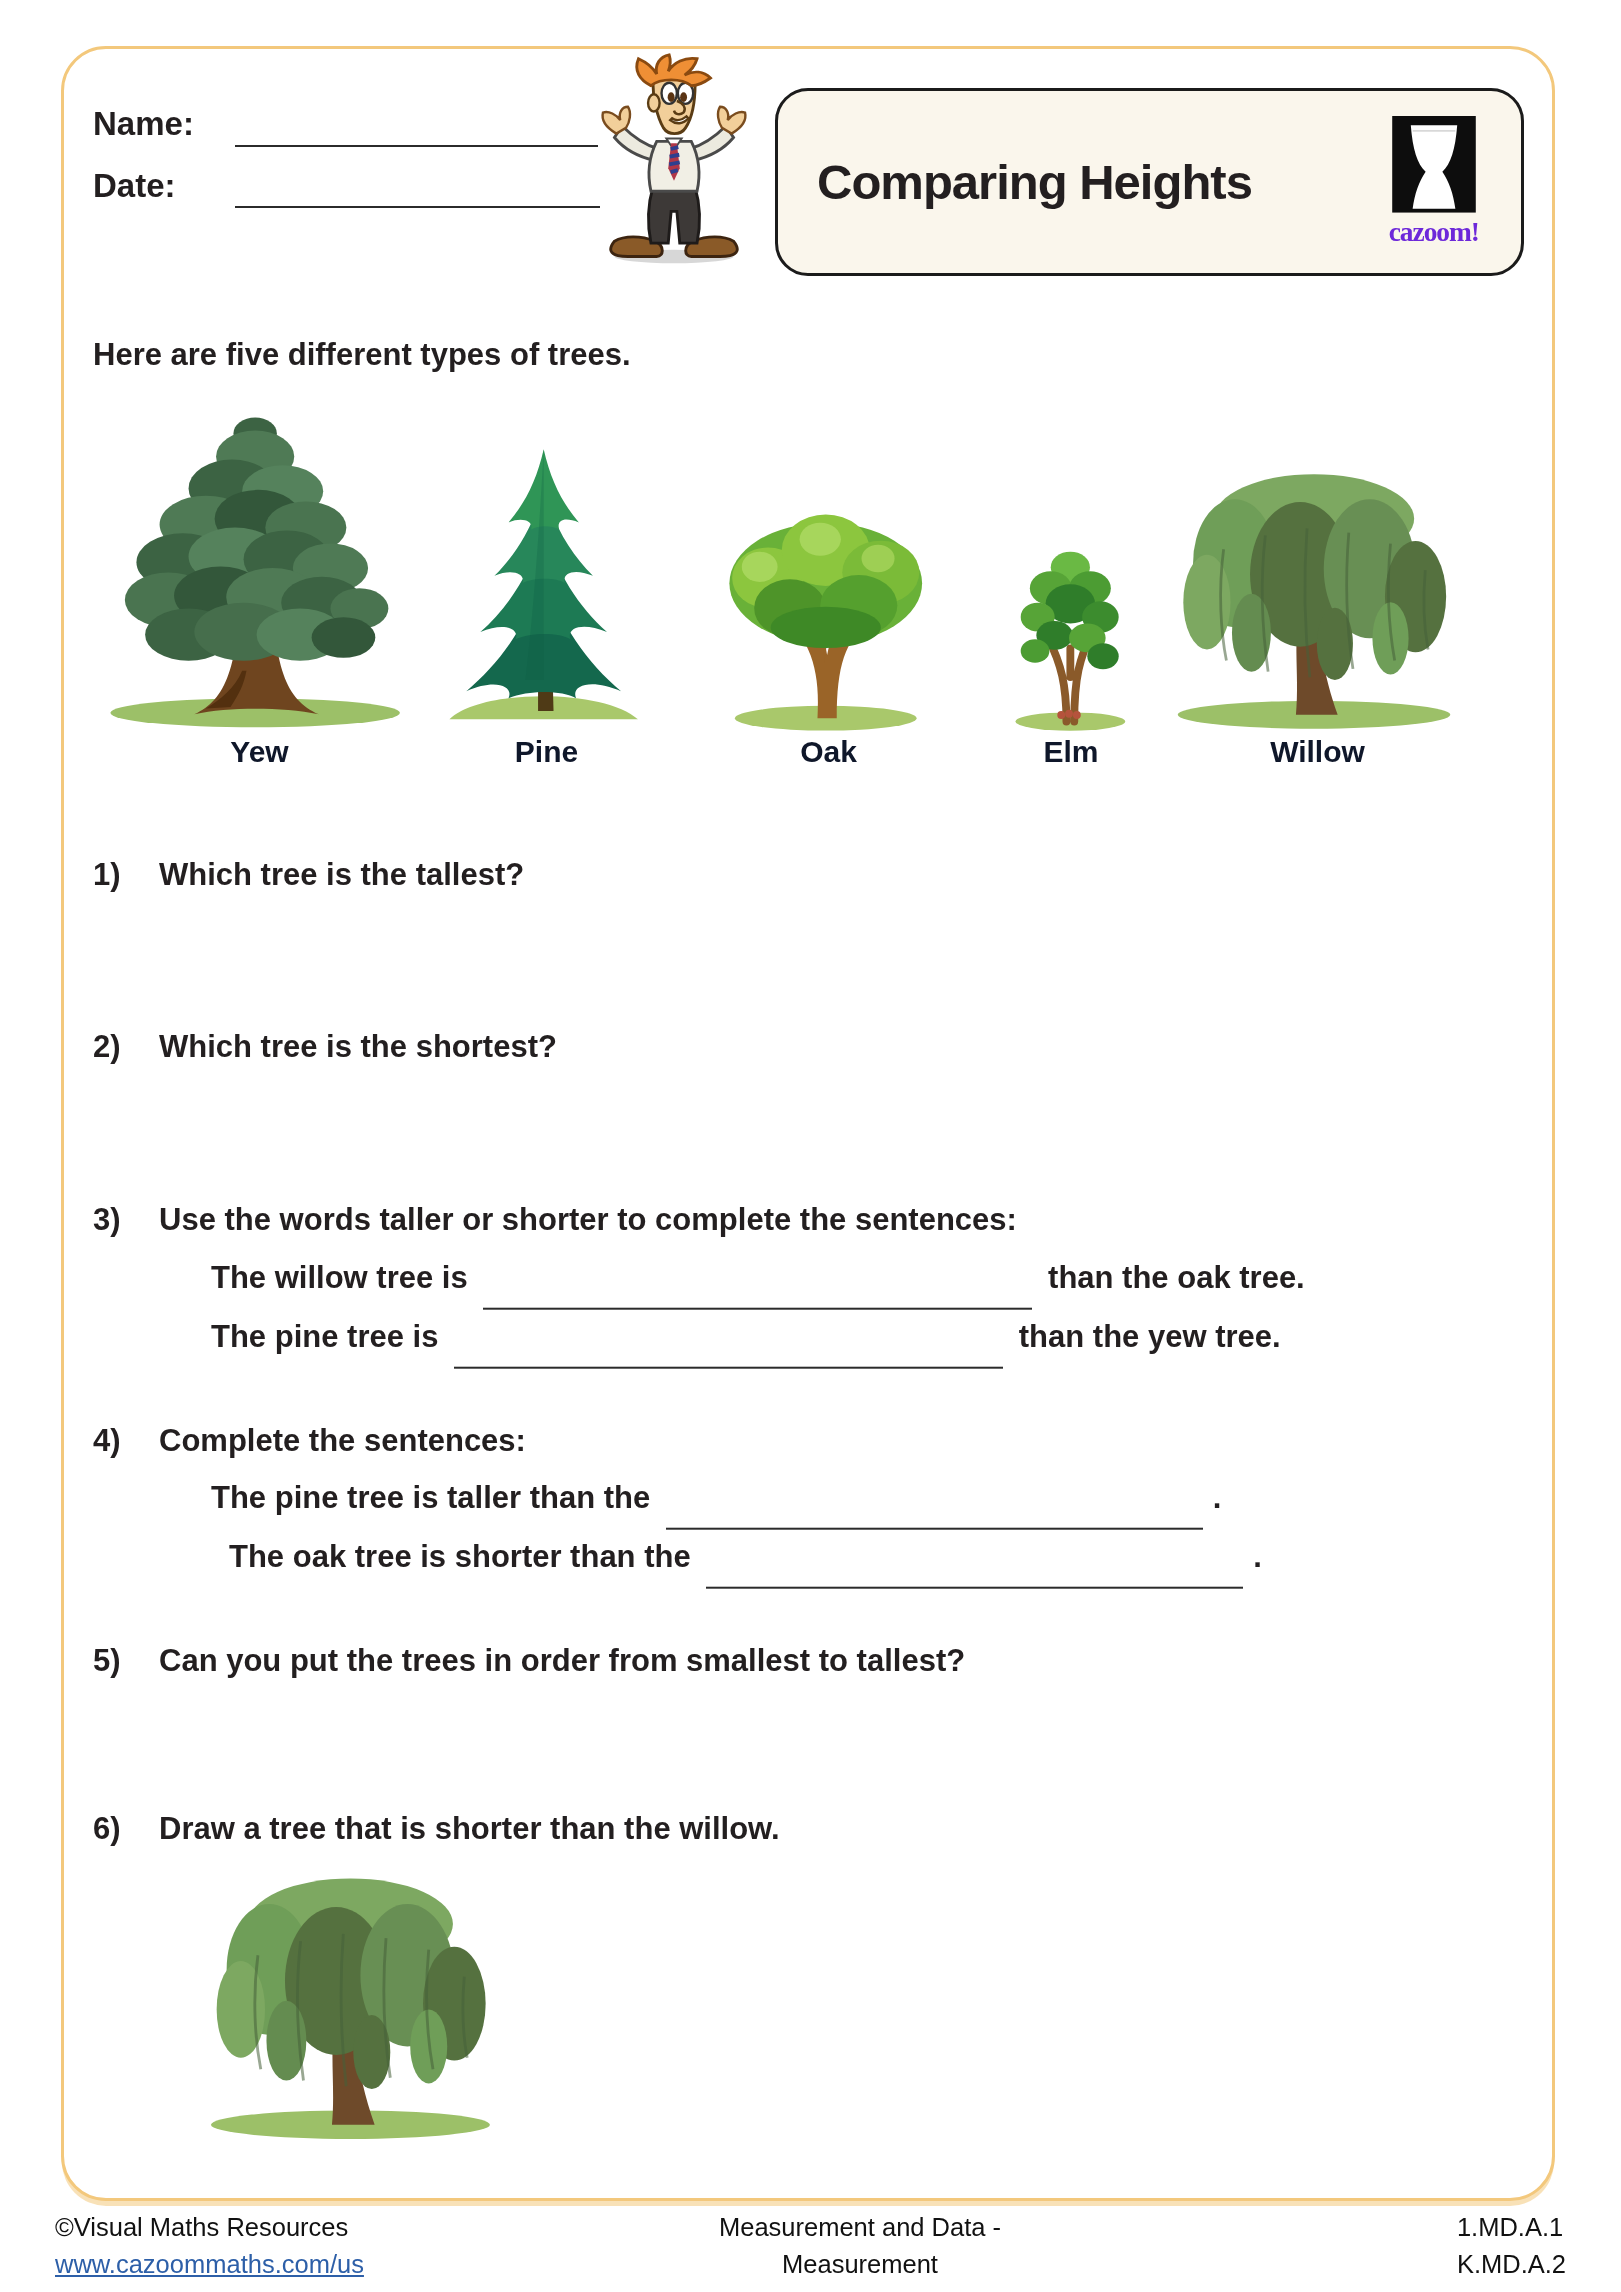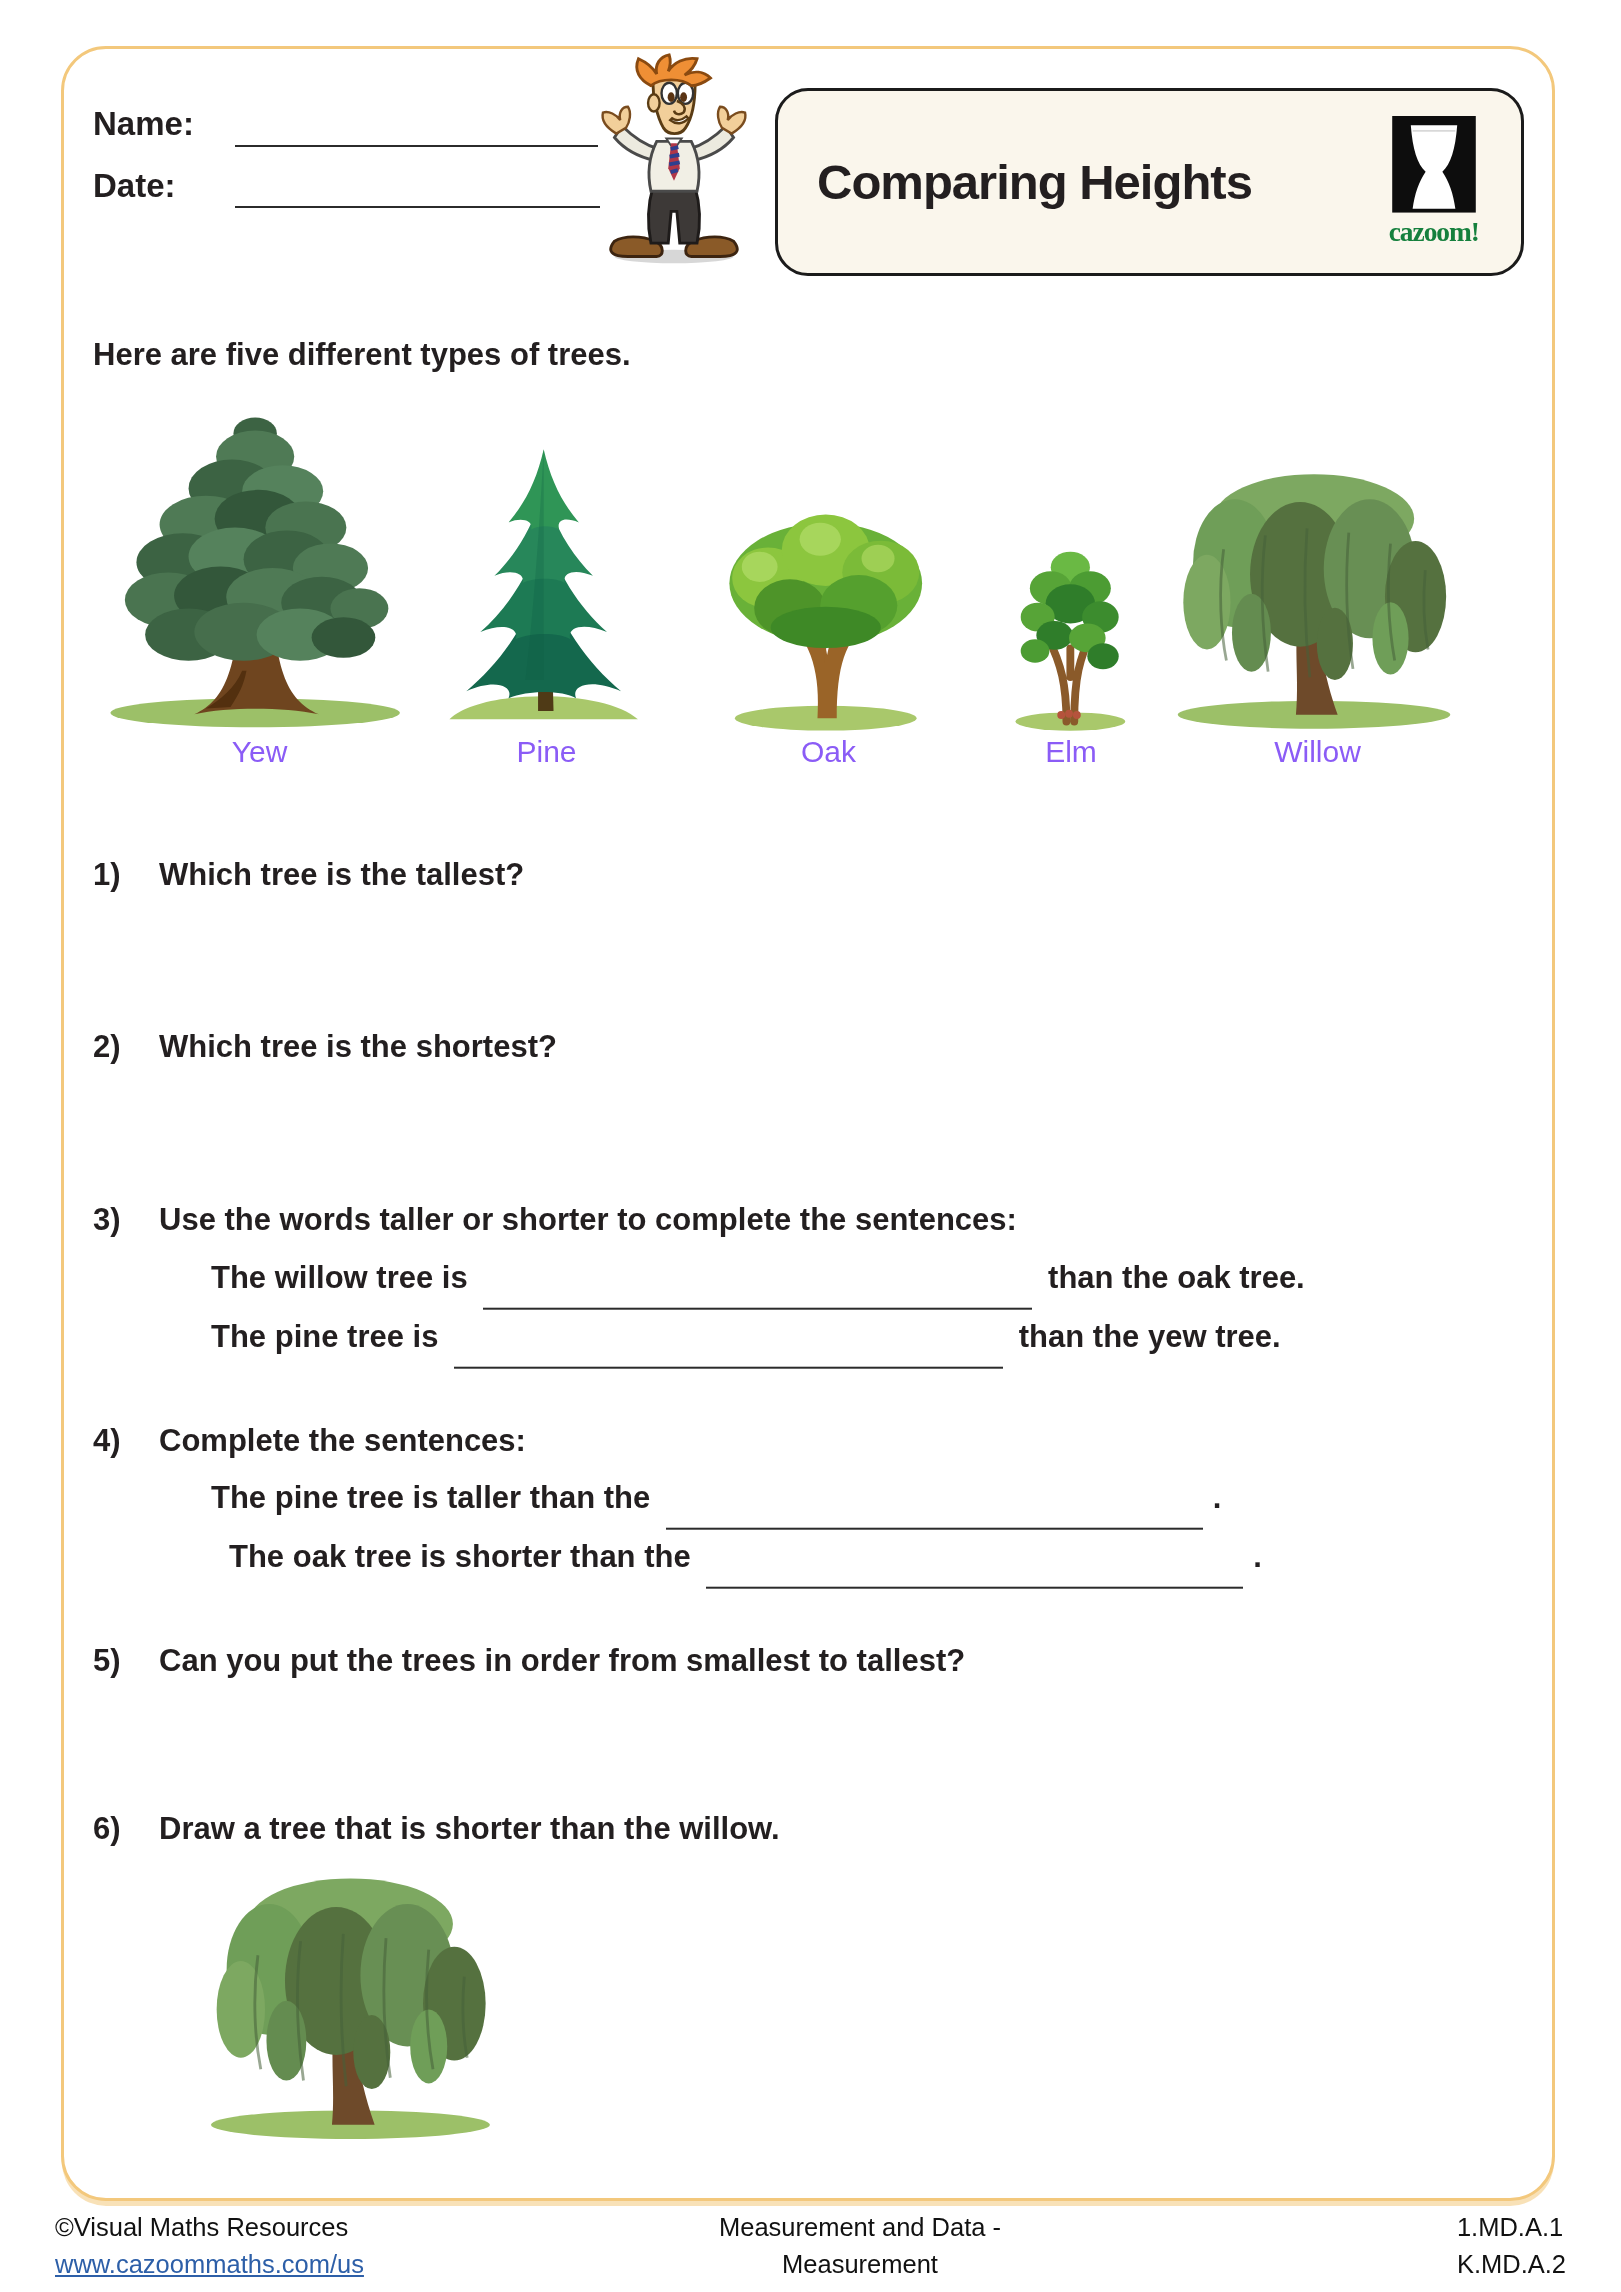--- a/index.html
+++ b/index.html
@@ -25,34 +25,34 @@
   .character { position:absolute; left:578px; top:53px; width:192px; height:214px; }
 
   .title-box {
     position:absolute; left:775px; top:88px; width:749px; height:188px;
     background:#faf6ec; border:3.9px solid #1b1b1b; border-radius:33px;
     display:flex; align-items:center;
   }
   .title-text { flex:1; margin-left:39px; font-size:49px; font-weight:bold; letter-spacing:-1px; }
   .logo { width:147px; margin-right:13.7px; display:flex; flex-direction:column; align-items:center; }
   .logo-mark { width:84px; height:104px; }
-  .logo-text { font-family:"Liberation Serif", serif; font-weight:bold; font-size:27.4px; color:#15803d; margin-top:-3.9px; letter-spacing:-1px; }
+  .logo-text { font-family:"Liberation Serif", serif; font-weight:bold; font-size:27.4px; color:#6d28d9; margin-top:-3.9px; letter-spacing:-1px; }
 
   .intro-heading { position:absolute; left:93px; top:337px; font-size:31px; font-weight:bold; }
   .answer-heading { position:absolute; left:93px; top:802px; font-size:31px; font-weight:bold; }
 
   .tree-slot { position:absolute; display:flex; align-items:flex-end; justify-content:center; }
   #yew-slot    { left:93px;  top:407px; width:333px; height:325px; }
   #pine-slot   { left:441px; top:438px; width:211px; height:294px; }
   #oak-slot    { left:701px; top:498px; width:255px; height:234px; }
   #elm-slot    { left:990px;top:536px; width:162px; height:196px; }
   #willow-slot { left:1168px;top:450px; width:299px; height:282px; }
   .tree-slot svg { width:100%; height:100%; }
 
-  .tree-label { position:absolute; top:735px; font-size:30px; font-weight:normal; color:#8b5cf6; text-align:center; }
+  .tree-label { position:absolute; top:735px; font-size:30px; font-weight:bold; color:#0f172a; text-align:center; }
   #yew-label    { left:93px;  width:333px; }
   #pine-label   { left:441px; width:211px; }
   #oak-label    { left:701px; width:255px; }
   #elm-label    { left:990px;width:162px; }
   #willow-label { left:1168px;width:299px; }
 
   .q { position:absolute; left:93px; display:flex; font-size:31px; font-weight:bold; }
   .q .num { width:66px; flex:none; }
   #q1 { top:857px; }  #q2 { top:1029px; } #q3 { top:1202px; }
   #q4 { top:1423px; } #q5 { top:1643px; } #q6 { top:1811px; }

